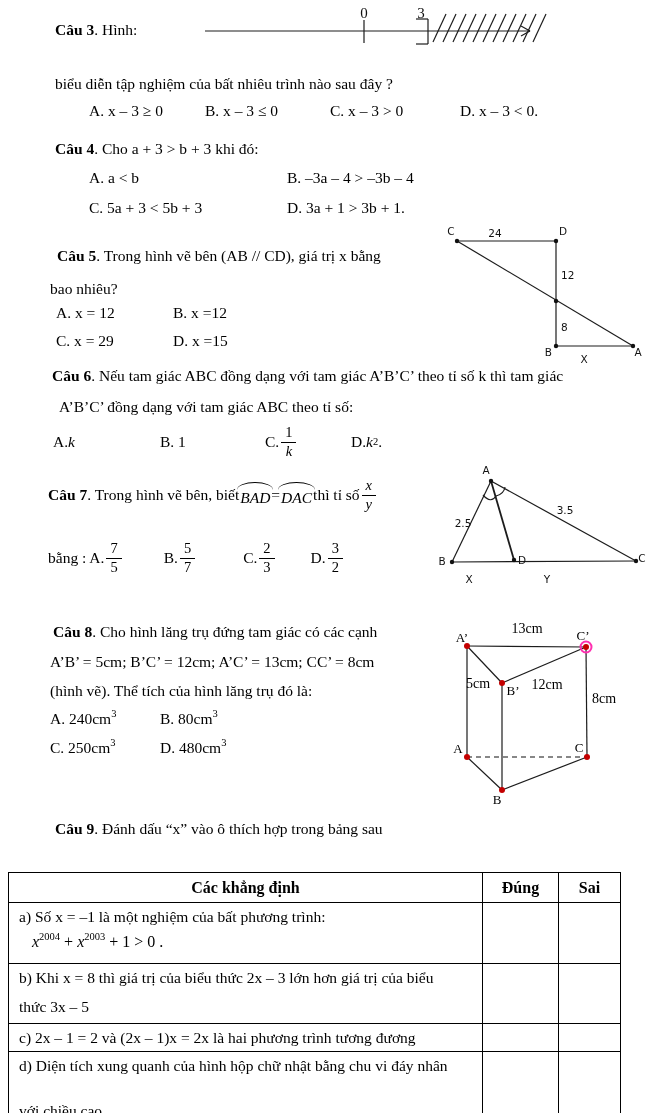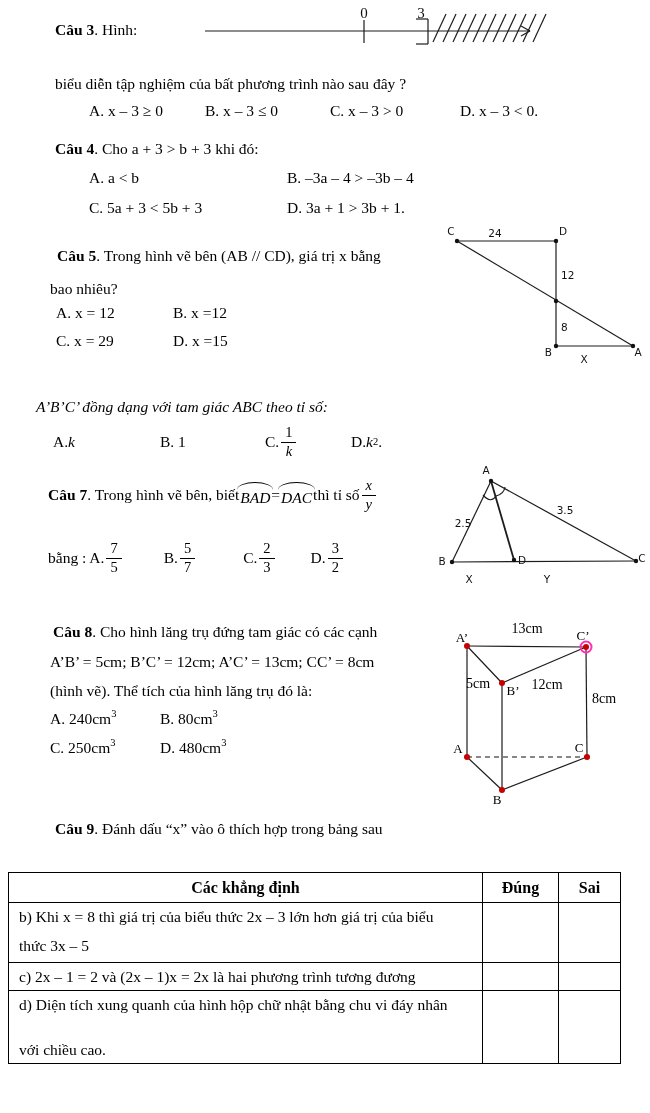--- a/index.html
+++ b/index.html
@@ -64,21 +64,21 @@
       <line x1="273" y1="40" x2="286" y2="12"></line>
         <line x1="283" y1="40" x2="296" y2="12"></line>
       <line x1="293" y1="40" x2="306" y2="12"></line>
         <line x1="303" y1="40" x2="316" y2="12"></line>
       <line x1="313" y1="40" x2="326" y2="12"></line>
         <line x1="323" y1="40" x2="336" y2="12"></line>
       <line x1="333" y1="40" x2="346" y2="12"></line>
     </g>
   </svg>
 
-  <div class="blk" style="left:55px;top:74px;">biểu diễn tập nghiệm của bất phương trình nào sau đây ?</div>
+  <div class="blk" style="left:55px;top:74px;">biểu diễn tập nghiệm của bất nhiêu trình nào sau đây ?</div>
 
   <div class="blk" style="left:89px;top:101px;">
     <span class="opt w116">A. x – 3  ≥ 0</span><span class="opt w125">B. x – 3  ≤ 0</span><span class="opt w130">C. x – 3 &gt; 0</span><span class="opt">D. x – 3 &lt; 0.</span>
   </div>
 
   <div class="blk" style="left:55px;top:139px;">
     <span class="b">Câu 4</span><span>. Cho a + 3 &gt; b + 3 khi đó:</span>
   </div>
   <div class="blk" style="left:89px;top:168px;">
     <span class="opt w198">A. a &lt; b</span><span class="opt">B. –3a – 4 &gt;  –3b – 4</span>
@@ -115,21 +115,24 @@
     <text x="16" y="13" text-anchor="middle">C</text>
     <text x="60" y="15" text-anchor="middle">24</text>
     <text x="128" y="13" text-anchor="middle">D</text>
     <text x="126" y="57">12</text>
     <text x="126" y="109">8</text>
     <text x="117" y="134" text-anchor="end">B</text>
     <text x="149" y="141" text-anchor="middle">X</text>
     <text x="203" y="134" text-anchor="middle">A</text>
   </svg>
 
-  <div class="blk" style="left:36px;top:397px;font-style:italic;">A’B’C’ đồng dạng với tam giác ABC  theo tỉ số:</div>
+  <div class="blk" style="left:52px;top:366px;">
+    <span class="b">Câu 6</span><span>. Nếu tam giác ABC đồng dạng với tam giác A’B’C’ theo tỉ số k thì tam giác</span>
+  </div>
+  <div class="blk" style="left:59px;top:397px;">A’B’C’ đồng dạng với tam giác ABC  theo tỉ số:</div>
   <div class="blk row" style="left:53px;top:419px;height:46px;">
     <span class="row w107">
         <span>A. </span>
         <span class="it">k</span>
       </span>
     <span class="row w105">B. 1</span>
     <span class="row w86">
       <span>C. </span>
       <span class="frac">
           <span class="num">1</span>
@@ -258,20 +261,28 @@
         <col style="width:474px">
         <col style="width:76px">
         <col style="width:62px">
       </colgroup>
     <tbody>
         <tr style="height:29px">
       <td class="hd">Các khẳng định</td>
       <td class="hd">Đúng</td>
       <td class="hd">Sai</td>
     </tr>
+    <tr style="height:61px">
+      <td>
+        <div>a) Số x = –1 là một nghiệm của bất phương trình:</div>
+        <div class="frm"><span class="it">x</span><sup class="e">2004</sup><span> + </span><span class="it">x</span><sup class="e">2003</sup><span> + 1 &gt; 0 .</span></div>
+      </td>
+      <td class="chk"></td>
+      <td class="chk"></td>
+    </tr>
     <tr style="height:60px">
       <td>
         <div>b) Khi x = 8 thì giá trị của biểu thức 2x – 3 lớn hơn giá trị của biểu</div>
         <div style="margin-top:4px">thức 3x – 5</div>
       </td>
       <td class="chk"></td>
       <td class="chk"></td>
     </tr>
     <tr style="height:26px">
       <td>

